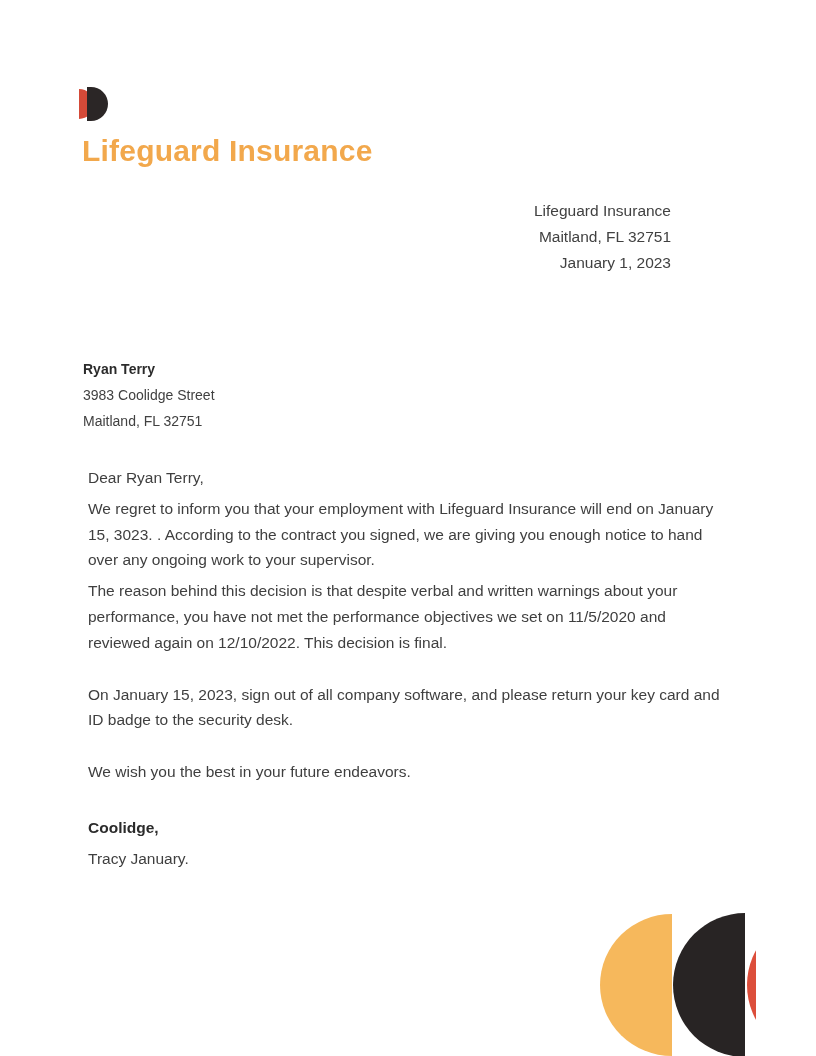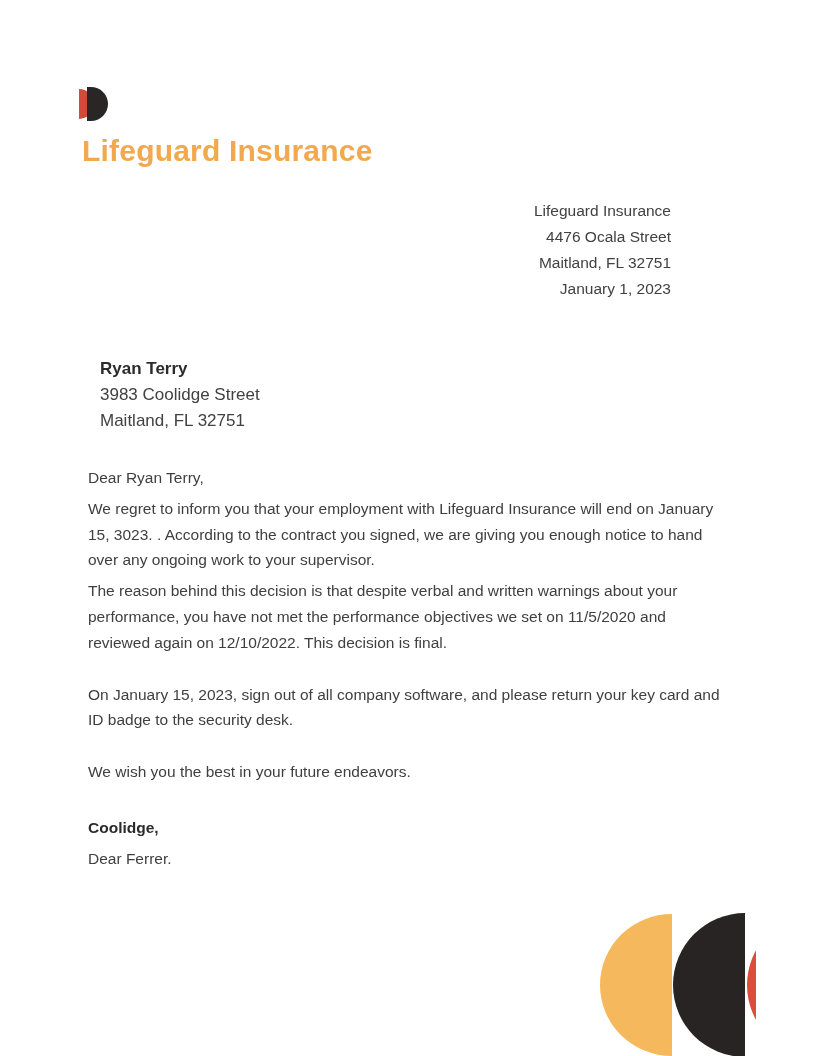--- a/index.html
+++ b/index.html
@@ -66,23 +66,23 @@
   }
   .sender-name {
     font-weight: bold;
     font-size: 16px;
     color: #D8503C;
   }
 
   
   .recipient-block {
     position: absolute;
-    left: 100px;
+    left: 83px;
     top: 356px;
-    font-size: 17px;
+    font-size: 14px;
     line-height: 26px;
     color: #414141;
   }
   .recipient-name {
     font-weight: bold;
     color: #2B2B2B;
   }
 
   
   .letter-body {
@@ -150,39 +150,38 @@
 
   <div class="logo">
     <div class="logo-half-red"></div>
     <div class="logo-half-black"></div>
   </div>
 
   <div class="company-title">Lifeguard Insurance</div>
 
   <div class="sender-block">
     <div>Lifeguard Insurance</div>
-    <div>4476 Ocala Street</div>
     <div>Maitland, FL 32751</div>
     <div>January 1, 2023</div>
   </div>
 
   <div class="recipient-block">
     <div class="recipient-name">Ryan Terry</div>
     <div>3983 Coolidge Street</div>
     <div>Maitland, FL 32751</div>
   </div>
 
   <div class="letter-body">
     <p>Dear Ryan Terry,</p>
     <p>We regret to inform you that your employment with Lifeguard Insurance will end on January 15, 3023. . According to the contract you signed, we are giving you enough notice to hand over any ongoing work to your supervisor.</p>
     <p>The reason behind this decision is that despite verbal and written warnings about your performance, you have not met the performance objectives we set on 11/5/2020 and reviewed again on 12/10/2022. This decision is final.</p>
     <p class="para-gap">On January 15, 2023, sign out of all company software, and please return your key card and ID badge to the security desk.</p>
     <p class="para-gap">We wish you the best in your future endeavors.</p>
     <p class="closing">Coolidge,</p>
-    <p>Dear Ferrer.</p>
+    <p>Tracy January.</p>
   </div>
 
   <div class="decor">
     <div class="decor-semicircle-yellow"></div>
     <div class="decor-semicircle-black"></div>
     <div class="decor-circle-red"></div>
   </div>
 
 </div>
 

